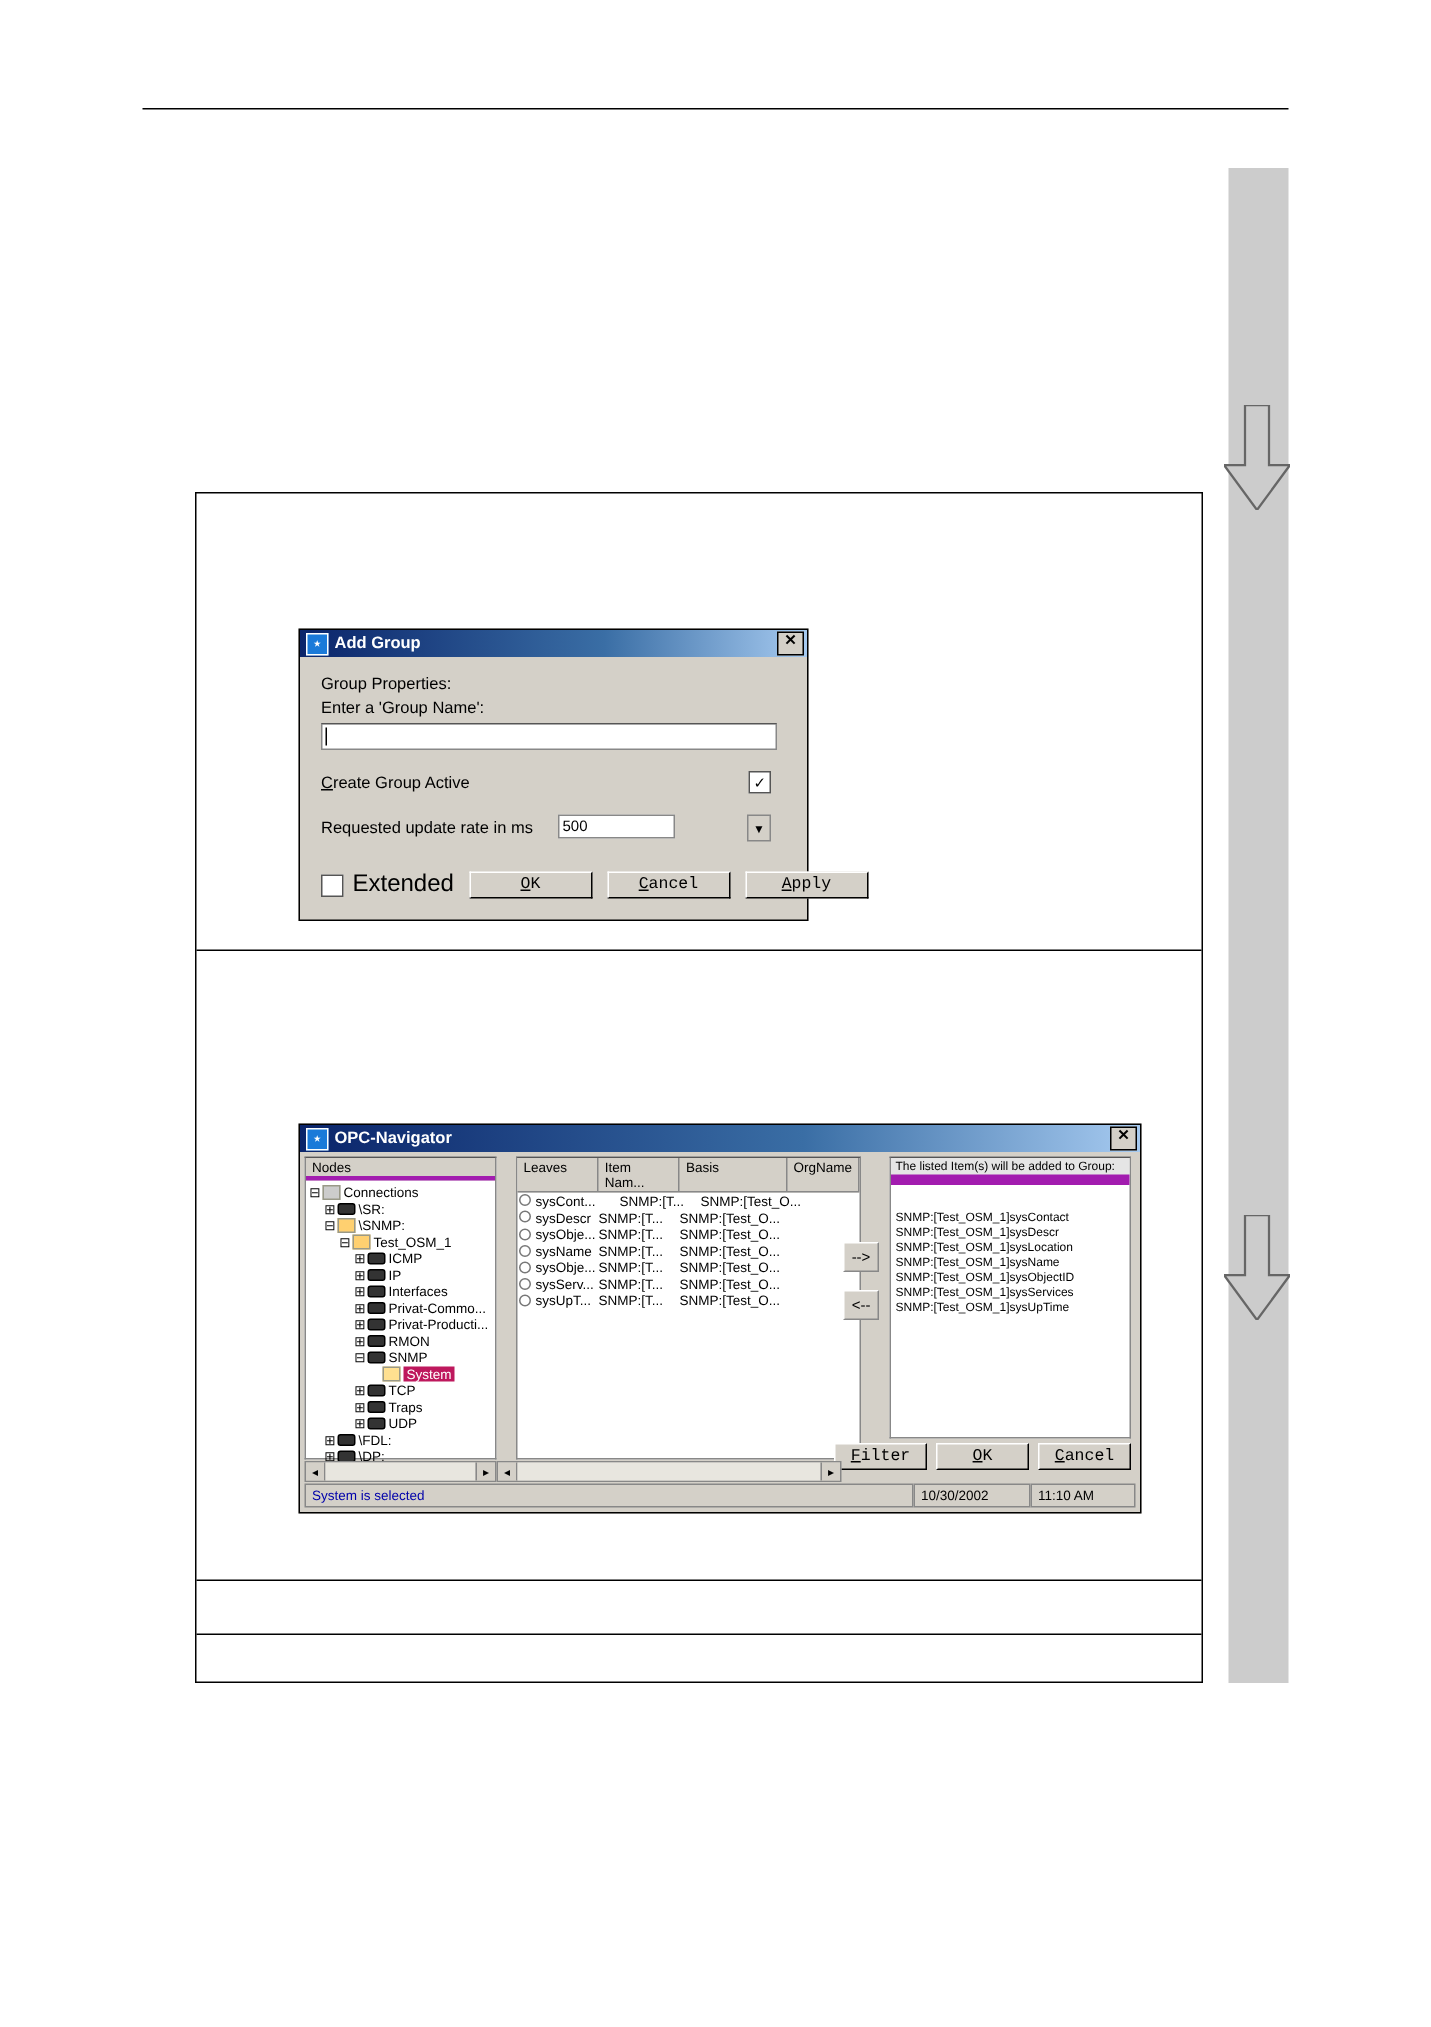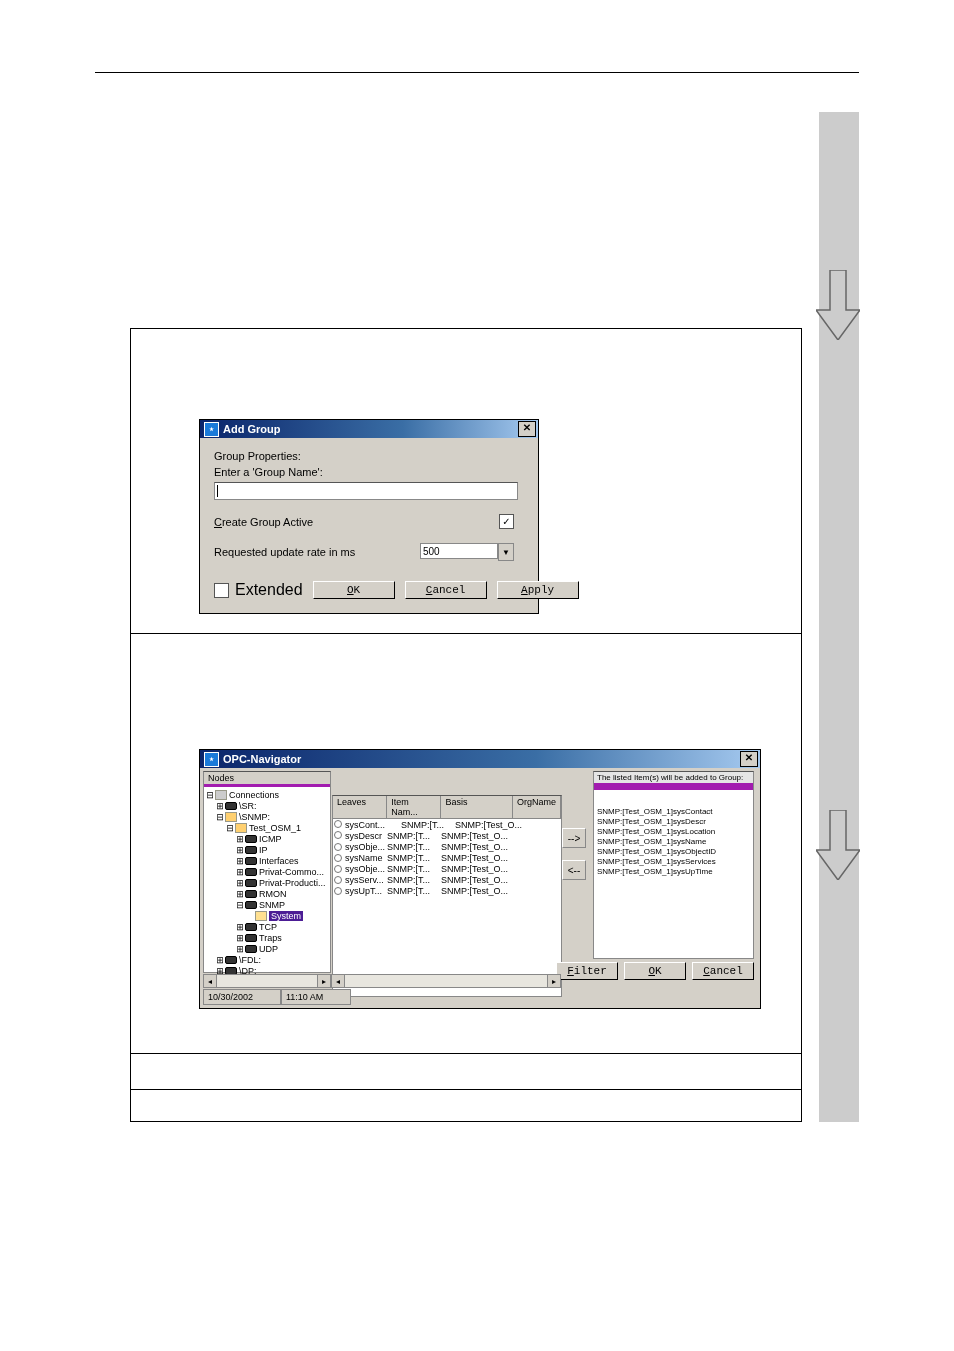--- a/index.html
+++ b/index.html
@@ -18,45 +18,45 @@
   .dlg1 { position:absolute; left:68px; top:90px; width:338px; background:#d4d0c8; border:1px solid #000; }
   .titlebar { height:18px; background:linear-gradient(90deg,#0a246a,#3a6ea5 60%,#a6caf0); color:#fff; font-weight:bold; font-size:11px; display:flex; align-items:center; padding-left:4px; }
   .closebtn { margin-left:auto; width:16px; height:14px; background:#d4d0c8; border:1px solid #000; color:#000; font-size:10px; line-height:12px; text-align:center; margin-right:2px; }
   .titlebar .icon { width:13px; height:13px; background:#1a7ad9; border:1px solid #fff; margin-right:4px; display:inline-flex; align-items:center; justify-content:center; font-size:9px; font-weight:bold; }
   .dlg-body { padding:10px 14px; font-size:11px; color:#000; }
   .label { margin:2px 0 4px; }
   .textline { width:300px; height:16px; background:#fff; border:1px solid #888; border-top-color:#555; display:flex; align-items:center; padding-left:2px; }
   .caret { display:inline-block; width:1px; height:12px; background:#000; }
   .row { display:flex; align-items:center; justify-content:space-between; width:300px; margin-top:14px; }
   .chk { width:13px; height:13px; background:#fff; border:1px solid #555; display:inline-flex; align-items:center; justify-content:center; font-size:10px; }
-  .spin { display:flex; }
+  .spin { display:flex;gap:48px; }
   .spin input { width:72px; height:14px; background:#fff; border:1px solid #888; font-size:10px; padding:0 2px; }
   .spin .arrowbtn { width:14px; height:16px; background:#d4d0c8; border:1px solid #888; display:flex; align-items:center; justify-content:center; font-size:8px; }
   .dlg-buttons { display:flex; gap:10px; padding:10px 14px 14px; align-items:center; }
   .winbtn { background:#d4d0c8; border:1px solid #000; border-top-color:#fff; border-left-color:#fff; font-size:11px; padding:2px 14px; text-align:center; min-width:52px;font-family:Liberation Mono, monospace; }
   .winbtn.small { min-width:40px; padding:2px 10px; }
   .ext-check { display:flex; align-items:center; gap:6px; margin-right:auto; }
   .ext-check .chk { background:#fff; }
   .underline-letter { text-decoration: underline; }
 
   
   .dlg2 { position:absolute; left:68px; top:420px; width:560px; height:258px; background:#d4d0c8; border:1px solid #000; }
   .dlg2 .body2 { position:relative; height:calc(100% - 18px); }
   .panel { position:absolute; background:#fff; border:1px solid #888; border-top-color:#555; font-size:9px; }
   .panel-hdr { background:#d4d0c8; border-bottom:3px solid #a21caf; font-size:9px; padding:1px 4px; display:flex; }
   .panel.left { left:3px; top:3px; width:126px; height:200px; }
-  .panel.mid { left:132px; top:3px; width:228px; height:200px;margin-top:24px; }
+  .panel.mid { left:144px; top:3px; width:228px; height:200px; }
   .panel.right { left:393px; top:3px; width:159px; height:186px; }
   .panel.right .rt-hdr { background:#e5e5e5; font-size:8px; padding:1px 3px; border-bottom:7px solid #a21caf; }
   .tree-body { padding:2px 2px; overflow:hidden; height:calc(100% - 14px); }
   .tree-line { display:flex; align-items:center; white-space:nowrap; height:11px; }
   .expander { width:8px; text-align:center; color:#000; font-size:9px; margin-right:1px; }
   .node-icon { width:10px; height:8px; background:#ffd070; border:1px solid #998; margin-right:2px; }
   .leaf-icon { width:6px; height:6px; border:1px solid #777; border-radius:50%; margin:0 3px 0 1px; }
-  .hl { background:#4c1d95; color:#fff; padding:0 2px; }
+  .hl { background:#be185d; color:#fff; padding:0 2px; }
   .mid-cols { display:flex; background:#d4d0c8; border-bottom:1px solid #888; }
   .mid-cols div { border-right:1px solid #888; padding:1px 4px; font-size:9px; }
   .mid-body { height:calc(100% - 14px); overflow:hidden; }
   .mid-row { display:flex; height:11px; align-items:center; }
   .mid-row div { font-size:9px; }
   .btns-right { position:absolute; left:362px; top:60px; display:flex; flex-direction:column; gap:12px; }
   .xferbtn { width:22px; height:18px; background:#d4d0c8; border:1px solid #888; display:flex; align-items:center; justify-content:center; font-size:10px; border-top-color:#fff; border-left-color:#fff; }
   .panel.right .list { padding:17px 3px; font-size:8px; line-height:10px; }
   .bottom-btns { position:absolute; right:6px; bottom:28px; display:flex; gap:6px; }
   .statusbar { position:absolute; left:3px; right:3px; bottom:3px; height:16px; display:flex; }
@@ -329,20 +329,21 @@
           <div class="sb-track"></div>
           <div class="sb-btn">▸</div>
         </div>
         <div class="scrollbar-h" style="left:131px; width:228px;">
           <div class="sb-btn">◂</div>
           <div class="sb-track"></div>
           <div class="sb-btn">▸</div>
         </div>
 
         <div class="statusbar">
+          <div class="status-cell">System is selected</div>
           <div class="status-cell date">10/30/2002</div>
           <div class="status-cell time">11:10 AM</div>
         </div>
       </div>
     </div>
 
   </div>
 </div>
 
 </body></html>

